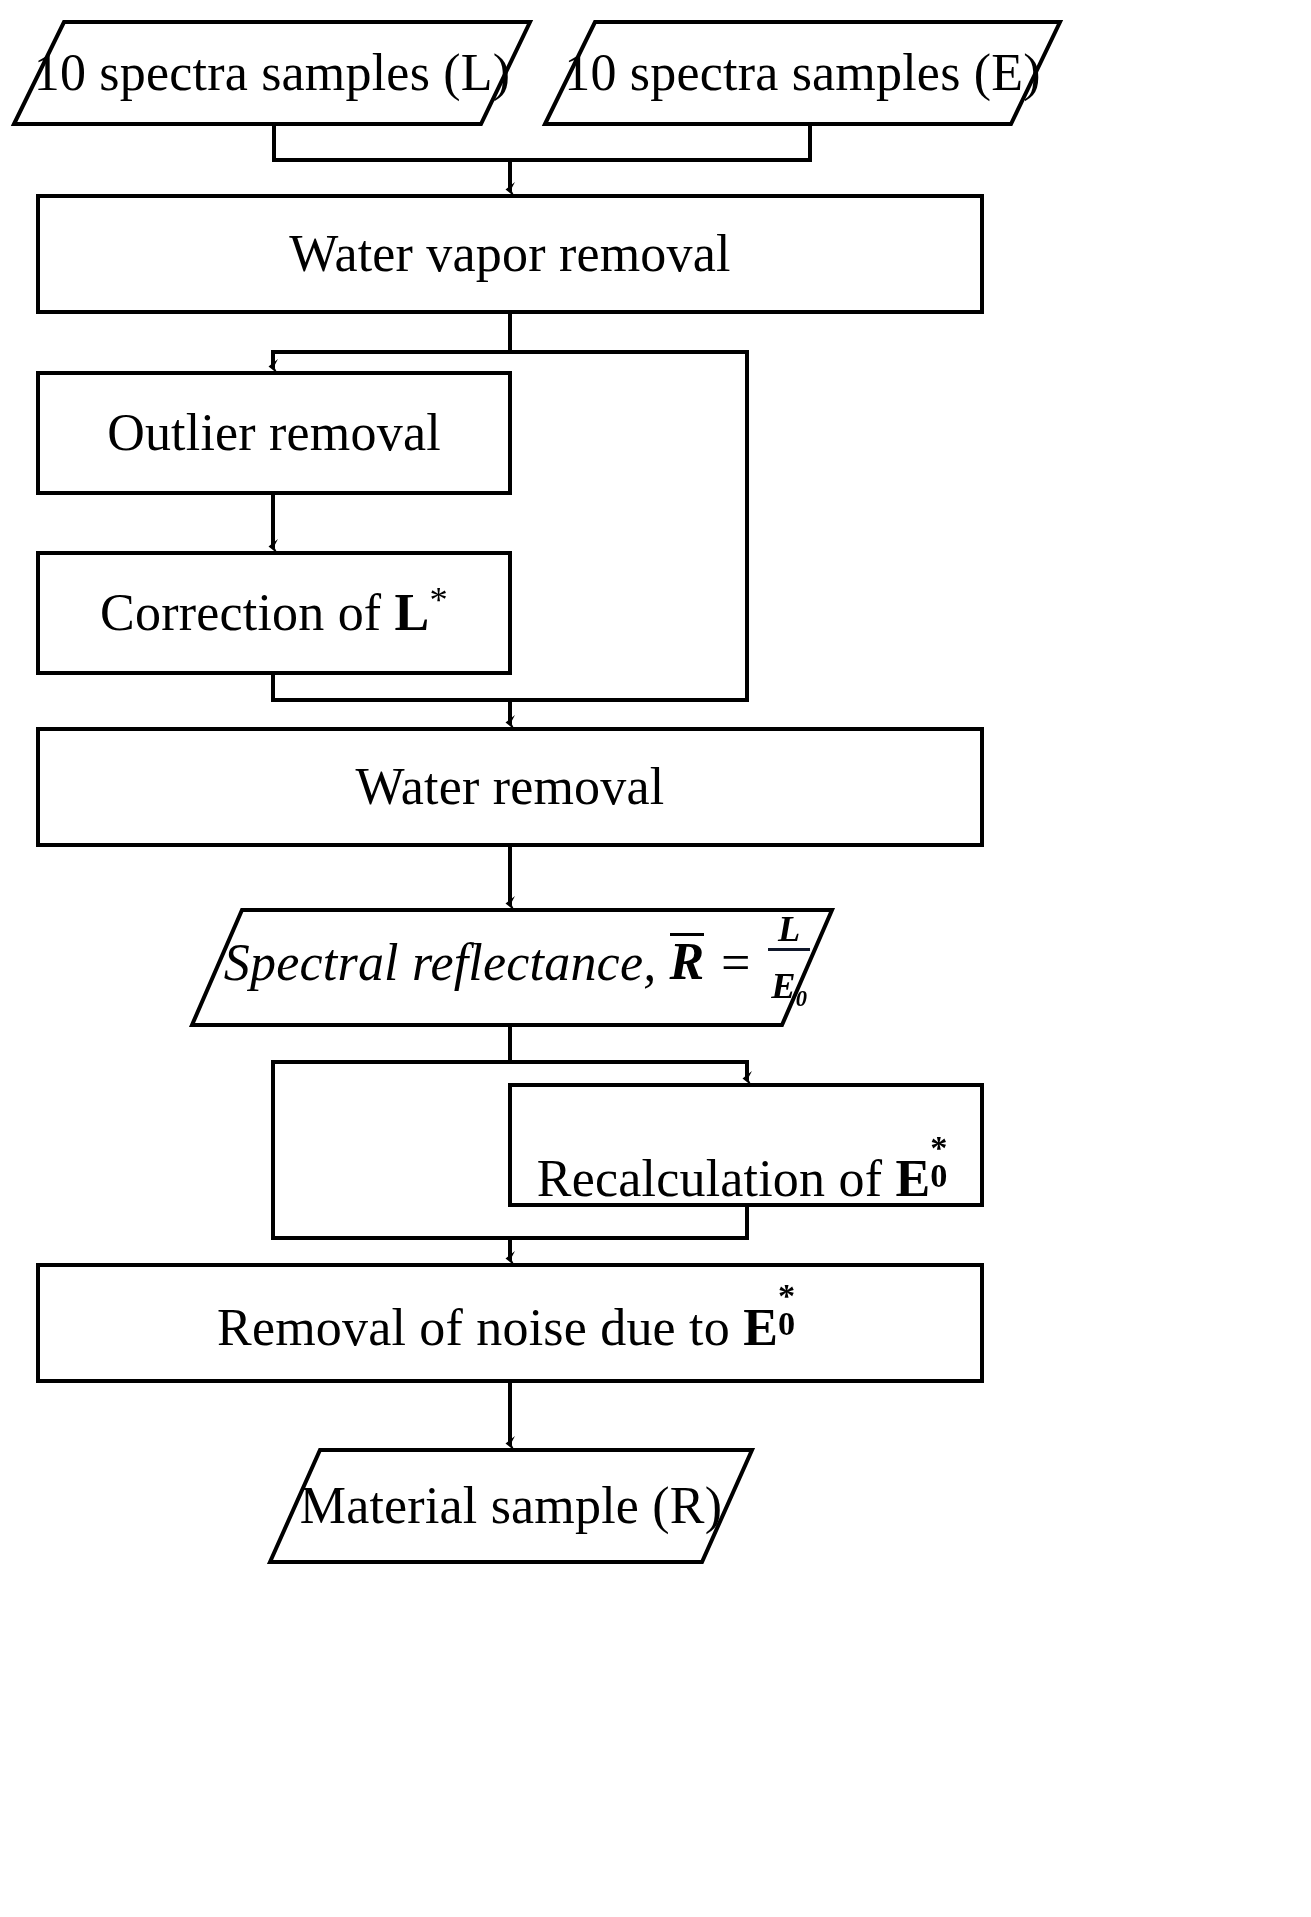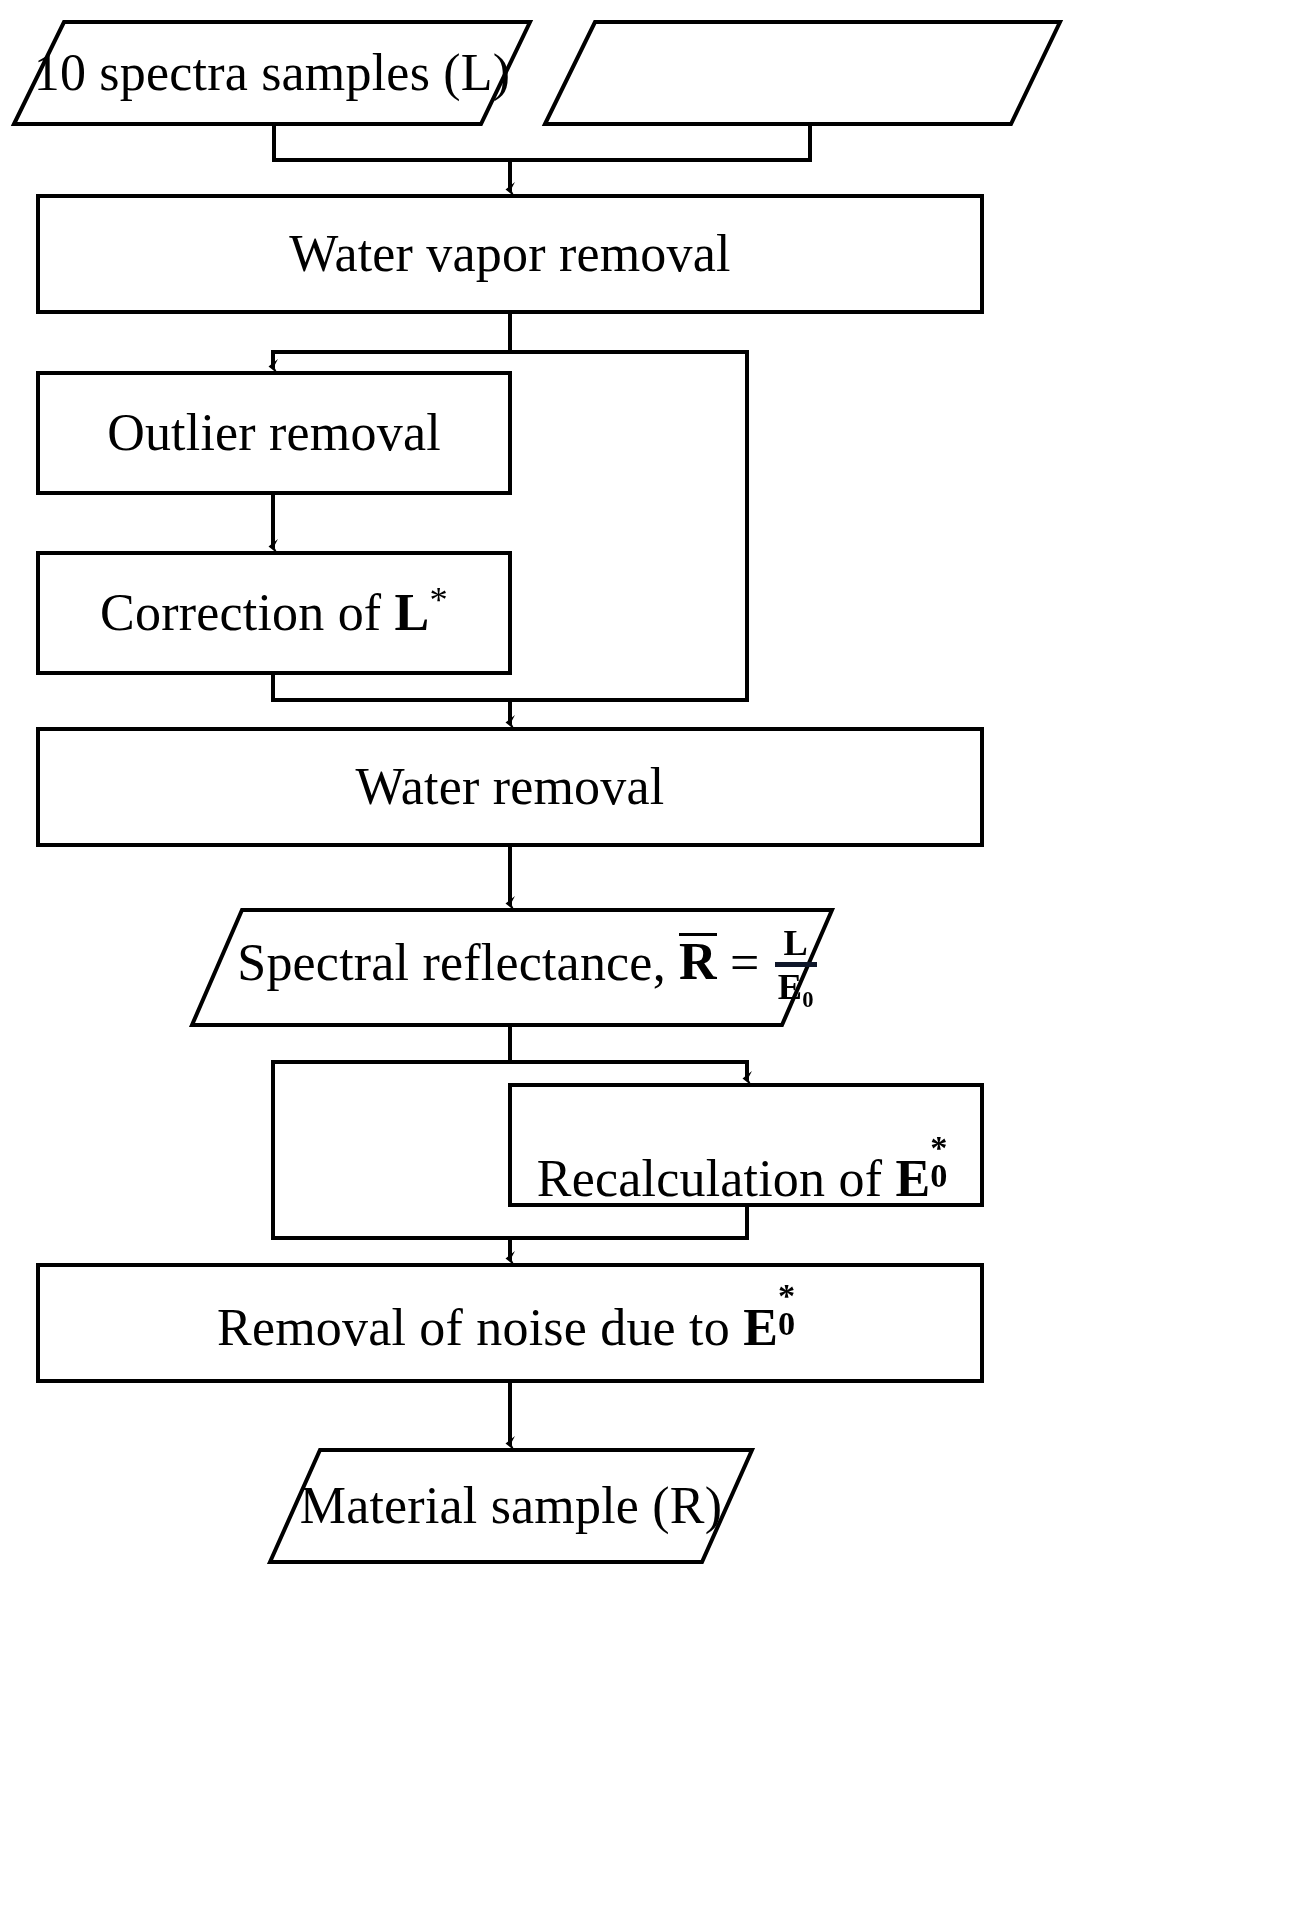--- a/index.html
+++ b/index.html
@@ -41,21 +41,21 @@
     justify-content:center;
     vertical-align:middle;
     font-size:0.70em;
     font-weight:bold;
     line-height:1.05;
     margin:0 2px;
     position:relative;
     top:-2px;
   }
   .frac .num{padding:0 3px;}
-  .frac .den{padding:1px 3px;border-top:5px solid #0f172a;}
+  .frac .den{padding:16px 3px;border-top:3px solid #0f172a;}
 </style>
 </head>
 <body>
 
 <div id="stage">
 
   <svg class="flow" viewBox="0 0 1311 1917">
     <defs>
       <marker id="arw" markerWidth="14" markerHeight="14" refX="8.5" refY="5" orient="auto" markerUnits="userSpaceOnUse">
         <path d="M1.5,0 L9,9.5 L16.5,0 L9,4 Z" fill="#000"></path>
@@ -103,38 +103,41 @@
       <path d="M510,1381 L510,1443" marker-end="url(#arw)"></path>
 
       <polygon fill="#fff" points="270,1562 320,1450 752,1450 702,1562"></polygon>
     </g>
   </svg>
 
   <div class="node-label" style="left:14px;top:22px;width:516px;height:102px;">
     <span class="lbl">10 spectra samples (L)</span>
   </div>
 
+  <div class="node-label" style="left:545px;top:22px;width:515px;height:102px;">
+    <span class="lbl">10 spectra samples (E)</span>
+  </div>
 
   <div class="node-label" style="left:38px;top:196px;width:944px;height:116px;">
     <span class="lbl">Water vapor removal</span>
   </div>
 
   <div class="node-label" style="left:38px;top:373px;width:472px;height:120px;">
     <span class="lbl">Outlier removal</span>
   </div>
 
   <div class="node-label" style="left:38px;top:553px;width:472px;height:120px;">
     <span class="lbl"><span>Correction of </span><span class="bold">L</span><span class="supstar">*</span></span>
   </div>
 
   <div class="node-label" style="left:38px;top:729px;width:944px;height:116px;">
     <span class="lbl">Water removal</span>
   </div>
 
-  <div class="node-label" style="left:208px;top:910px;width:640px;height:115px;">
+  <div class="node-label" style="left:198px;top:910px;width:640px;height:115px;font-style:italic;">
     <span class="lbl"><span>Spectral reflectance, </span><span class="bold ovl">R</span><span>&nbsp;</span><span>=</span><span>&nbsp;</span><span class="frac">
           <span class="num">L</span>
           <span class="den"><span>E</span><span class="sub">0</span></span>
         </span></span>
   </div>
 
   <div class="node-label" style="left:510px;top:1085px;width:472px;height:120px;align-items:flex-end;">
     <span class="lbl"><span>Recalculation of </span><span class="bold">E</span><span class="updown"><span class="u">*</span><span class="d">0</span></span></span>
   </div>
 

